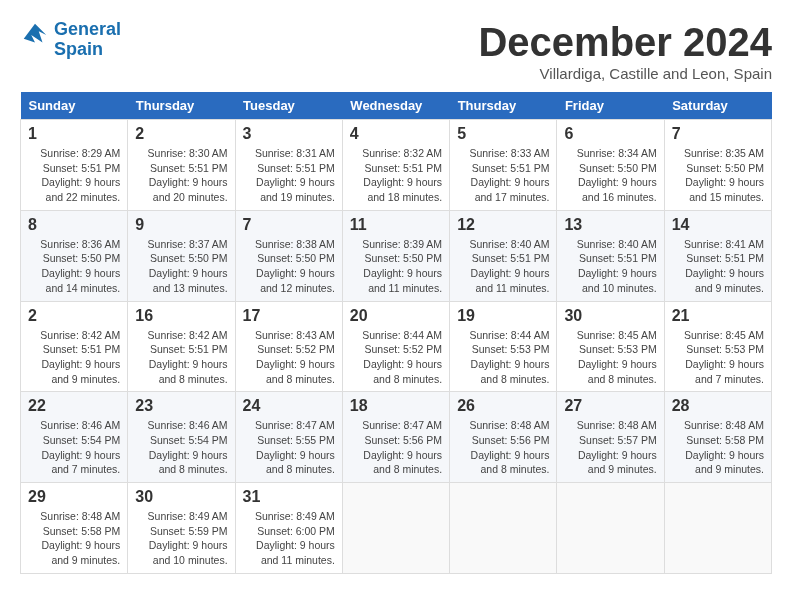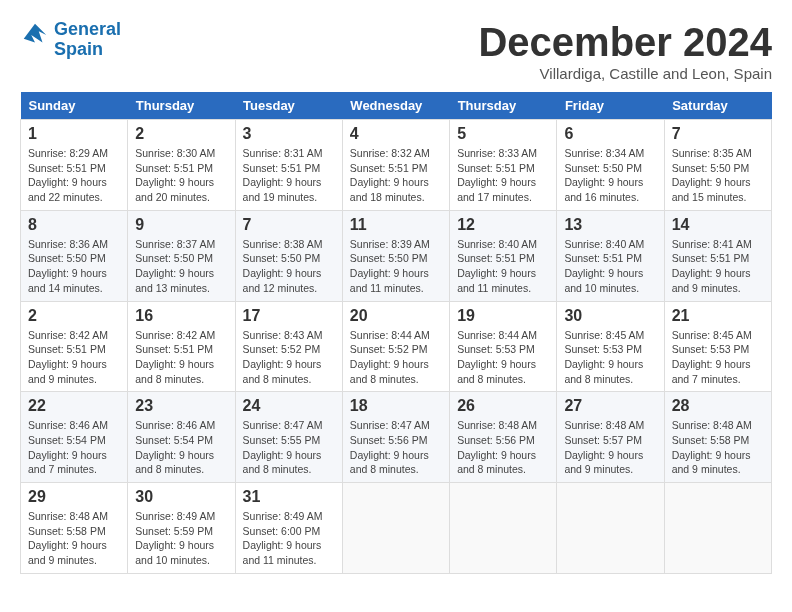--- a/index.html
+++ b/index.html
@@ -74,20 +74,21 @@
     .day-num {
       font-size: 16px;
       font-weight: bold;
       color: #333;
       margin-bottom: 3px;
     }
     .day-info {
       color: #444;
       font-size: 10.5px;
       line-height: 1.4;
+      text-align: right;
     }
     td.empty {
       background: #f9f9f9;
     }
   </style>
 </head>
 <body>
 
 <div class="header-section">
   <div class="logo">

